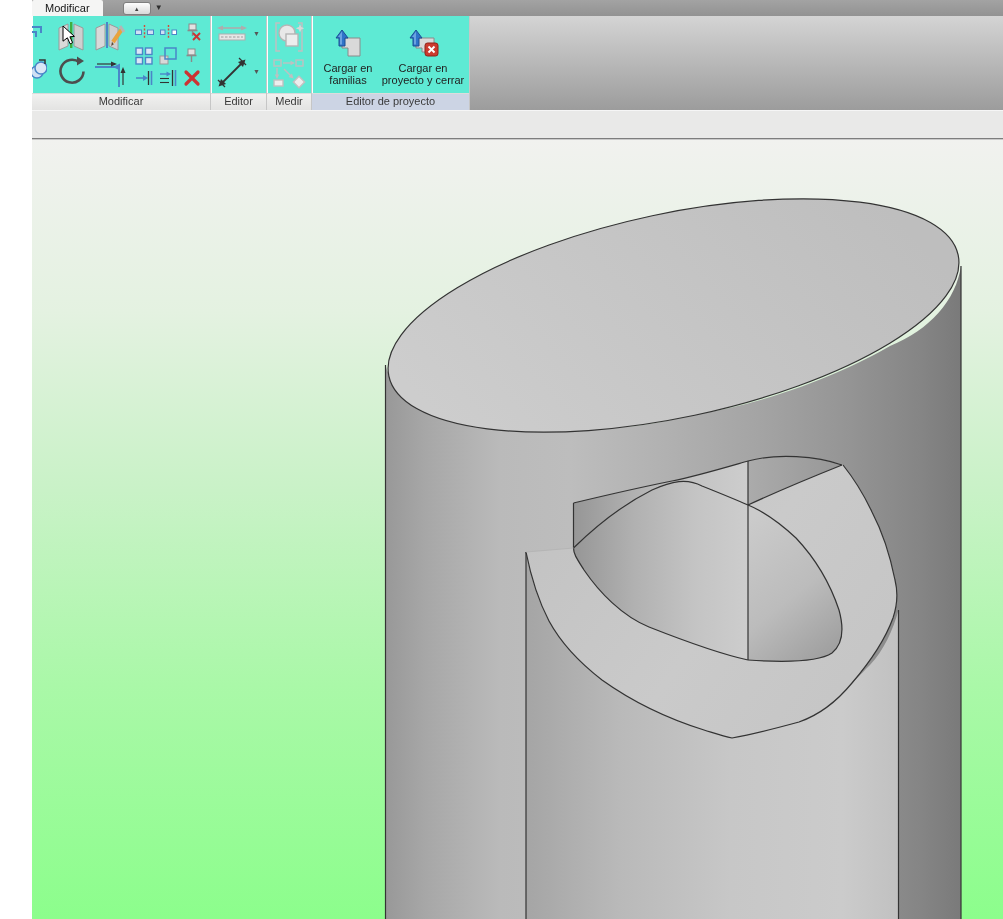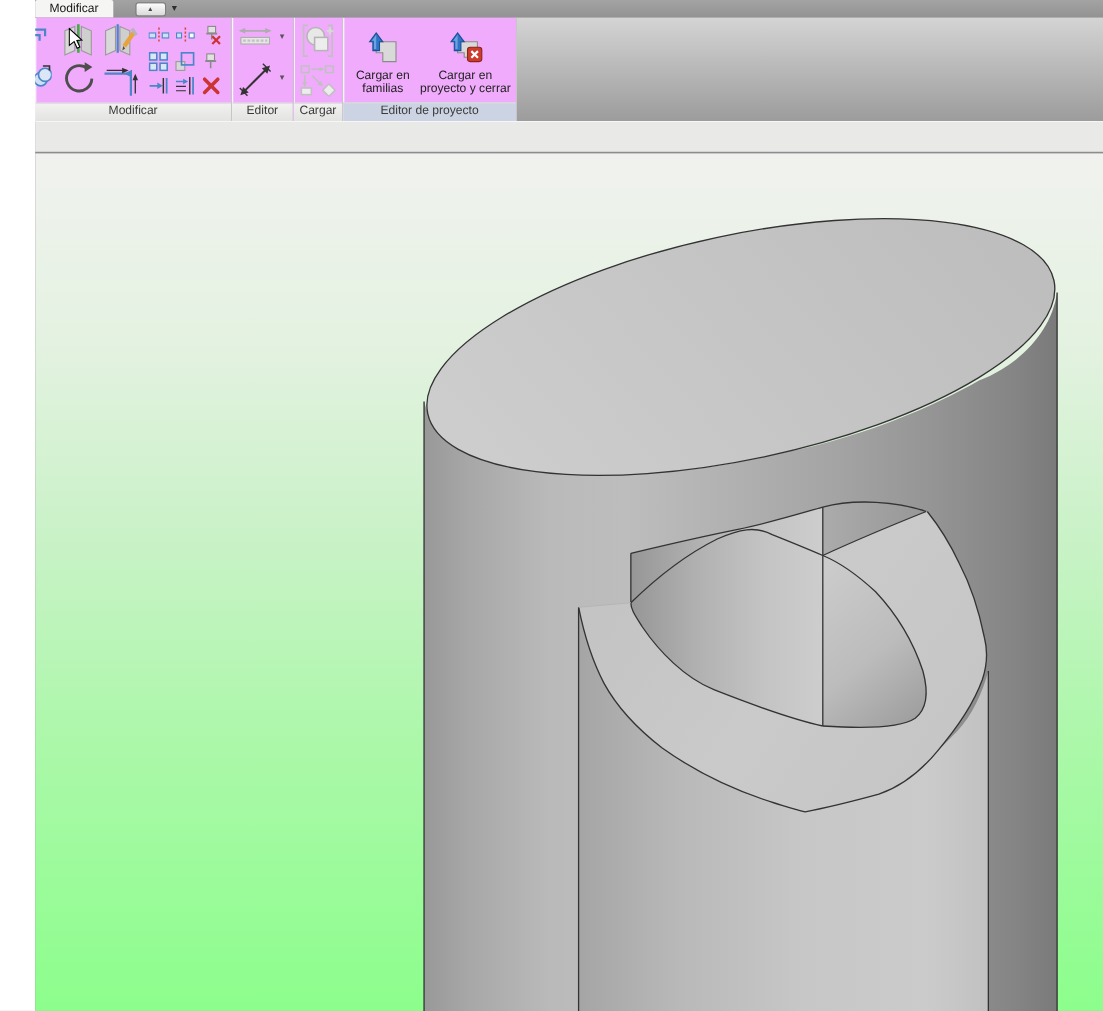--- a/index.html
+++ b/index.html
@@ -11,21 +11,21 @@
     background:linear-gradient(#a3a3a3,#929292);display:flex;align-items:stretch;}
   .tab{background:#f5f5f4;color:#151515;font-size:11px;line-height:16px;
     padding:0 13px;border-top-left-radius:2px;border-top-right-radius:2px;}
   .collapse-pill{margin-left:20px;margin-top:2px;width:26px;height:11px;
     background:linear-gradient(#fdfdfd,#d9d9d9);border:1px solid #7e7e7e;border-radius:3px;
     display:flex;align-items:center;justify-content:center;font-size:6px;color:#444;}
   .caret{margin-left:4px;margin-top:3px;font-size:8px;color:#2e2e2e;}
 
   
   .ribbon{position:absolute;left:0;top:16px;width:100%;height:94px;display:flex;}
-  .panel{background:#f0abfc;border-right:1px solid #c6c6c6;box-shadow:inset 1px 0 0 #ffffff;
+  .panel{background:#5eead4;border-right:1px solid #c6c6c6;box-shadow:inset 1px 0 0 #ffffff;
     display:flex;flex-direction:column;}
   .panel-content{position:relative;flex:1;overflow:hidden;}
   .panel-label{height:16px;font-size:11px;color:#3a3a3a;text-align:center;line-height:15px;
     background:linear-gradient(#f1f1f0,#e3e3e2);border-top:1px solid #dcdcdc;}
   .panel-label.hl{background:#ccd4e4;}
   .ribbon-filler{flex:1;background:linear-gradient(#d4d4d4,#9c9c9c);}
   .tbtn{position:absolute;display:flex;align-items:center;justify-content:center;border-radius:2px;}
   .drop-caret{position:absolute;font-size:7px;color:#555;}
 
   
@@ -227,21 +227,21 @@
             <polygon points="23,6 18.5,3.8 18.5,8.2" fill="#c0c0c0"></polygon>
             <line x1="5" y1="11" x2="5" y2="20" stroke="#c0c0c0" stroke-width="1.4"></line>
             <polygon points="5,22 2.8,17.5 7.2,17.5" fill="#c0c0c0"></polygon>
             <line x1="12" y1="12" x2="20" y2="20" stroke="#c0c0c0" stroke-width="1.4"></line>
             <polygon points="21.5,21.5 16.5,20 20,16.5" fill="#c0c0c0"></polygon>
             <rect x="2" y="23" width="9" height="6" fill="#ededed" stroke="#c0c0c0" stroke-width="1.4"></rect>
             <rect x="23" y="21" width="8" height="8" transform="rotate(45 27 25)" fill="#ededed" stroke="#c0c0c0" stroke-width="1.4"></rect>
           </svg>
         </div>
       </div>
-      <div class="panel-label">Cargar</div>
+      <div class="panel-label">Medir</div>
     </div>
 
     <div class="panel" style="width:157px">
       <div class="panel-content">
         <div class="tbtn" style="left:6px;top:2px;width:60px;height:76px;flex-direction:column">
           <span>
             <svg width="32" height="32" viewBox="0 0 32 32">
               <path d="M10,12 H28 V30 H16 V22 H10 Z" fill="#d9d9d9" stroke="#8a8a8a"></path>
               <polygon points="4,12 10,4 16,12 13,12 13,20 7,20 7,12" fill="#2f74c9" stroke="#1c4f92"></polygon>
               <polygon points="6,11 10,5.5 10,18.5 8,18.5 8,11" fill="#6aa3e0"></polygon>

